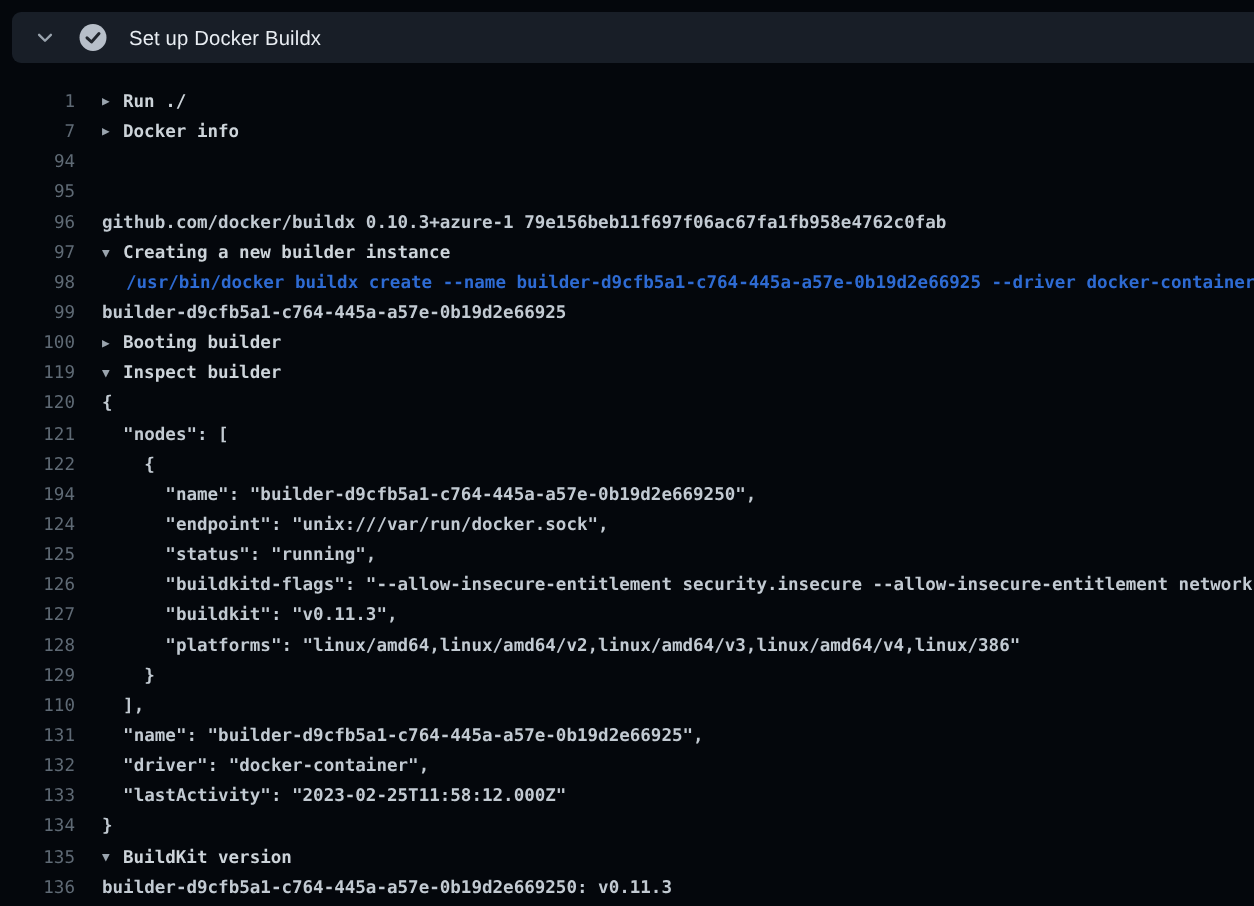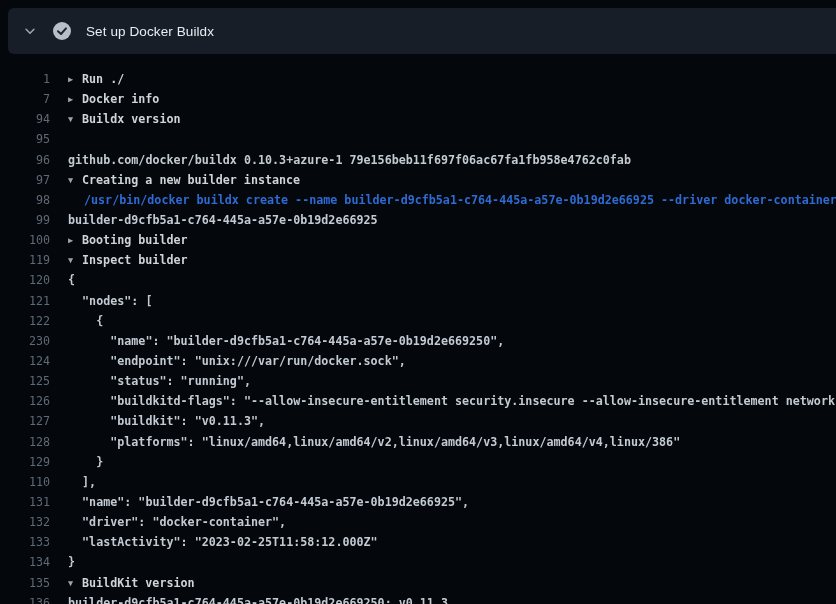--- a/index.html
+++ b/index.html
@@ -5,21 +5,21 @@
   html,body{margin:0;padding:0;}
   body{
     width:836px;height:604px;
     background:#04070c;
     overflow:hidden;
     font-family:"DejaVu Sans Mono","Liberation Mono",monospace;
   }
   
   .step-header{
     margin:8px 0 0 8px;
-    height:46px;
+    height:34px;
     background:#181e27;
     border-radius:6px 0 0 6px;
     display:flex;
     align-items:center;
     cursor:pointer;
   }
   .chev{
     width:16px;height:16px;
     margin-left:14px;
     display:flex;align-items:center;justify-content:center;
@@ -94,21 +94,20 @@
     <div class="row group">
     <span class="n">1</span>
     <span class="c"><span class="marker">▶</span>Run ./</span>
   </div>
     <div class="row group">
     <span class="n">7</span>
     <span class="c"><span class="marker">▶</span>Docker info</span>
   </div>
     <div class="row group">
     <span class="n">94</span>
-    <span class="c"><span class="marker">▼</span>Buildx version</span>
   </div>
     <div class="row command">
     <span class="n">95</span>
   </div>
     <div class="row output">
     <span class="n">96</span>
     <span class="c">github.com/docker/buildx 0.10.3+azure-1 79e156beb11f697f06ac67fa1fb958e4762c0fab</span>
   </div>
     <div class="row group">
     <span class="n">97</span>
@@ -136,21 +135,21 @@
   </div>
     <div class="row output">
     <span class="n">121</span>
     <span class="c">  "nodes": [</span>
   </div>
     <div class="row output">
     <span class="n">122</span>
     <span class="c">    {</span>
   </div>
     <div class="row output">
-    <span class="n">230</span>
+    <span class="n">194</span>
     <span class="c">      "name": "builder-d9cfb5a1-c764-445a-a57e-0b19d2e669250",</span>
   </div>
     <div class="row output">
     <span class="n">124</span>
     <span class="c">      "endpoint": "unix:///var/run/docker.sock",</span>
   </div>
     <div class="row output">
     <span class="n">125</span>
     <span class="c">      "status": "running",</span>
   </div>

